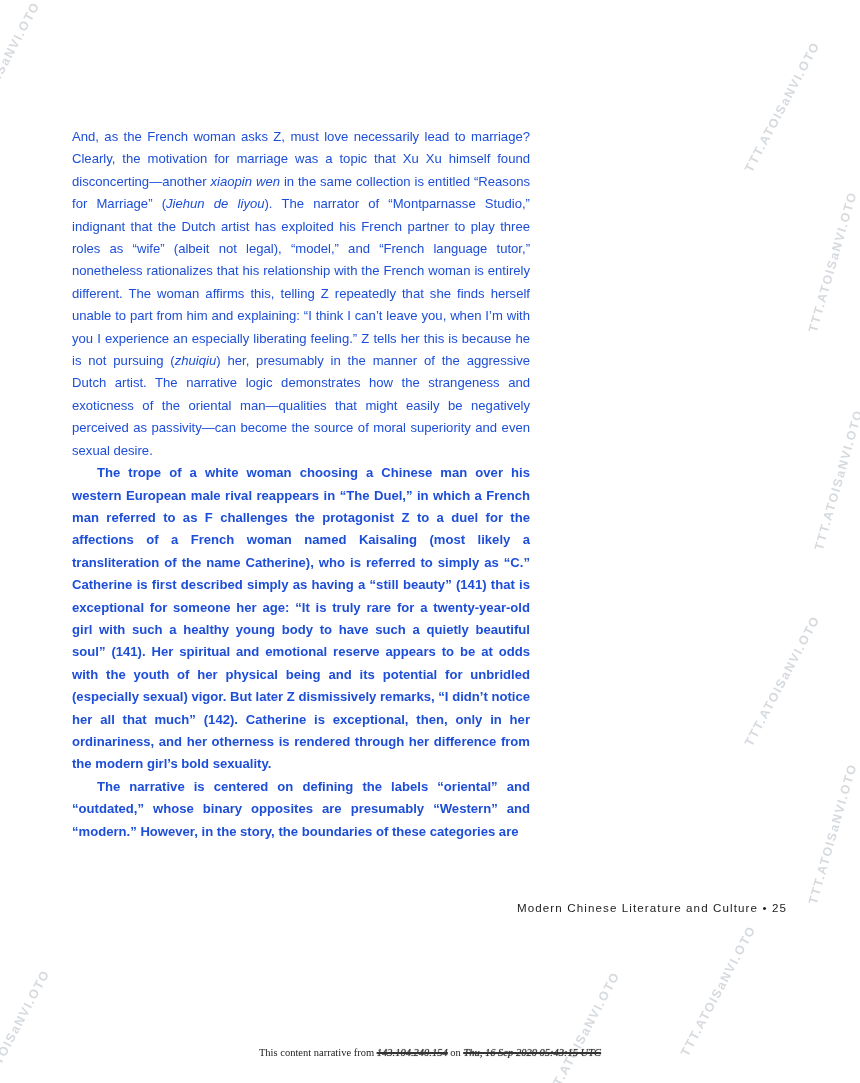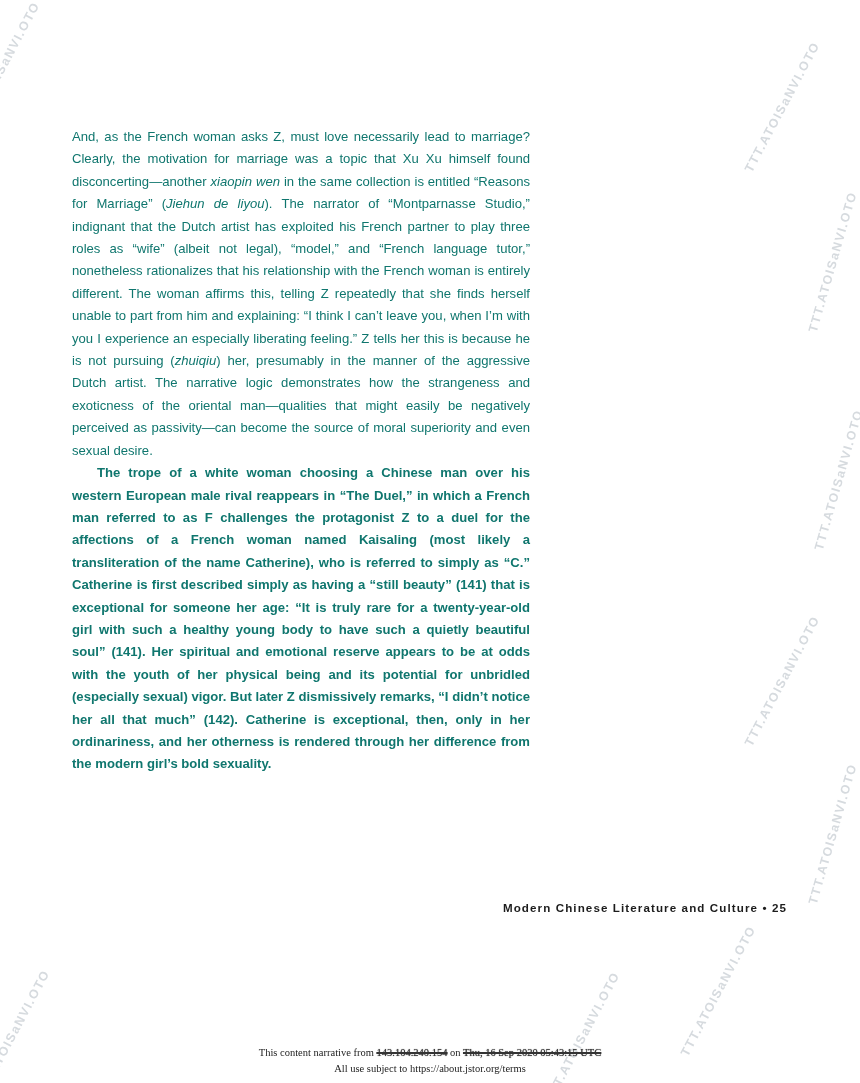--- a/index.html
+++ b/index.html
@@ -14,33 +14,33 @@
   }
 
   
   .body-text {
     position: absolute;
     left: 72px;
     top: 126px;
     width: 458px;
     font-size: 13.1px;
     line-height: 22.4px;
-    color: #0f766e;
+    color: #1d4ed8;
     text-align: justify;
   }
   .body-text p { margin: 0; }
   .body-text p.indent { text-indent: 25px; font-weight: bold; }
   .body-text i { font-style: italic; }
 
   
   .running-footer {
     position: absolute;
     top: 901px;
     right: 73px;
-    font-weight: bold;
+    font-weight: normal;
     font-size: 11.6px;
     letter-spacing: 1.1px;
     color: #1c1c1c;
     white-space: nowrap;
   }
 
   
   .jstor-line {
     position: absolute;
     left: 0;
@@ -51,20 +51,21 @@
     color: #222222;
     white-space: nowrap;
   }
   .jstor-line.l1 { top: 1047px; }
   .jstor-line.l2 { top: 1063px; }
   .scratched {
     text-decoration: line-through;
     text-decoration-thickness: 1.5px;
     color: #333;
     text-shadow: 0 0 1px #555;
+    font-style: italic;
   }
 
   
   .wm {
     position: absolute;
     color: #94a0ab;
     opacity: 0.38;
     font-size: 12.5px;
     font-weight: bold;
     letter-spacing: 1.5px;
@@ -94,25 +95,25 @@
   <span class="wm wm4">TTT.ATOISaNVI.OTO</span>
   <span class="wm wm5">TTT.ATOISaNVI.OTO</span>
   <span class="wm wm6">TTT.ATOISaNVI.OTO</span>
   <span class="wm wm7">TTT.ATOISaNVI.OTO</span>
   <span class="wm wm8">TTT.ATOISaNVI.OTO</span>
   <span class="wm wm9">TTT.ATOISaNVI.OTO</span>
 
   <div class="body-text">
     <p>And, as the French woman asks Z, must love necessarily lead to marriage? Clearly, the motivation for marriage was a topic that Xu Xu himself found disconcerting—another <i>xiaopin wen</i> in the same collection is entitled “Reasons for Marriage” (<i>Jiehun de liyou</i>). The narrator of “Montparnasse Studio,” indignant that the Dutch artist has exploited his French partner to play three roles as “wife” (albeit not legal), “model,” and “French language tutor,” nonetheless rationalizes that his relationship with the French woman is entirely different. The woman affirms this, telling Z repeatedly that she finds herself unable to part from him and explaining: “I think I can’t leave you, when I’m with you I experience an especially liberating feeling.” Z tells her this is because he is not pursuing (<i>zhuiqiu</i>) her, presumably in the manner of the aggressive Dutch artist. The narrative logic demonstrates how the strangeness and exoticness of the oriental man—qualities that might easily be negatively perceived as passivity—can become the source of moral superiority and even sexual desire.</p>
     <p class="indent">The trope of a white woman choosing a Chinese man over his western European male rival reappears in “The Duel,” in which a French man referred to as F challenges the protagonist Z to a duel for the affections of a French woman named Kaisaling (most likely a transliteration of the name Catherine), who is referred to simply as “C.” Catherine is first described simply as having a “still beauty” (141) that is exceptional for someone her age: “It is truly rare for a twenty-year-old girl with such a healthy young body to have such a quietly beautiful soul” (141). Her spiritual and emotional reserve appears to be at odds with the youth of her physical being and its potential for unbridled (especially sexual) vigor. But later Z dismissively remarks, “I didn’t notice her all that much” (142). Catherine is exceptional, then, only in her ordinariness, and her otherness is rendered through her difference from the modern girl’s bold sexuality.</p>
+    <p class="indent">The narrative is centered on defining the labels “oriental” and “outdated,” whose binary opposites are presumably “Western” and “modern.” However, in the story, the boundaries of these categories are</p>
   </div>
 
   <div class="running-footer">Modern Chinese Literature and Culture • 25</div>
 
   <div class="jstor-line l1">
     <span>This content narrative from</span>
     <span class="scratched">143.104.240.154</span>
     <span>on</span>
     <span class="scratched">Thu, 16 Sep 2020 05:43:15 UTC</span>
   </div>
-  <div class="jstor-line l2">All use subject to https://about.jstor.org/terms</div>
 
 </div>
 
 </body></html>

